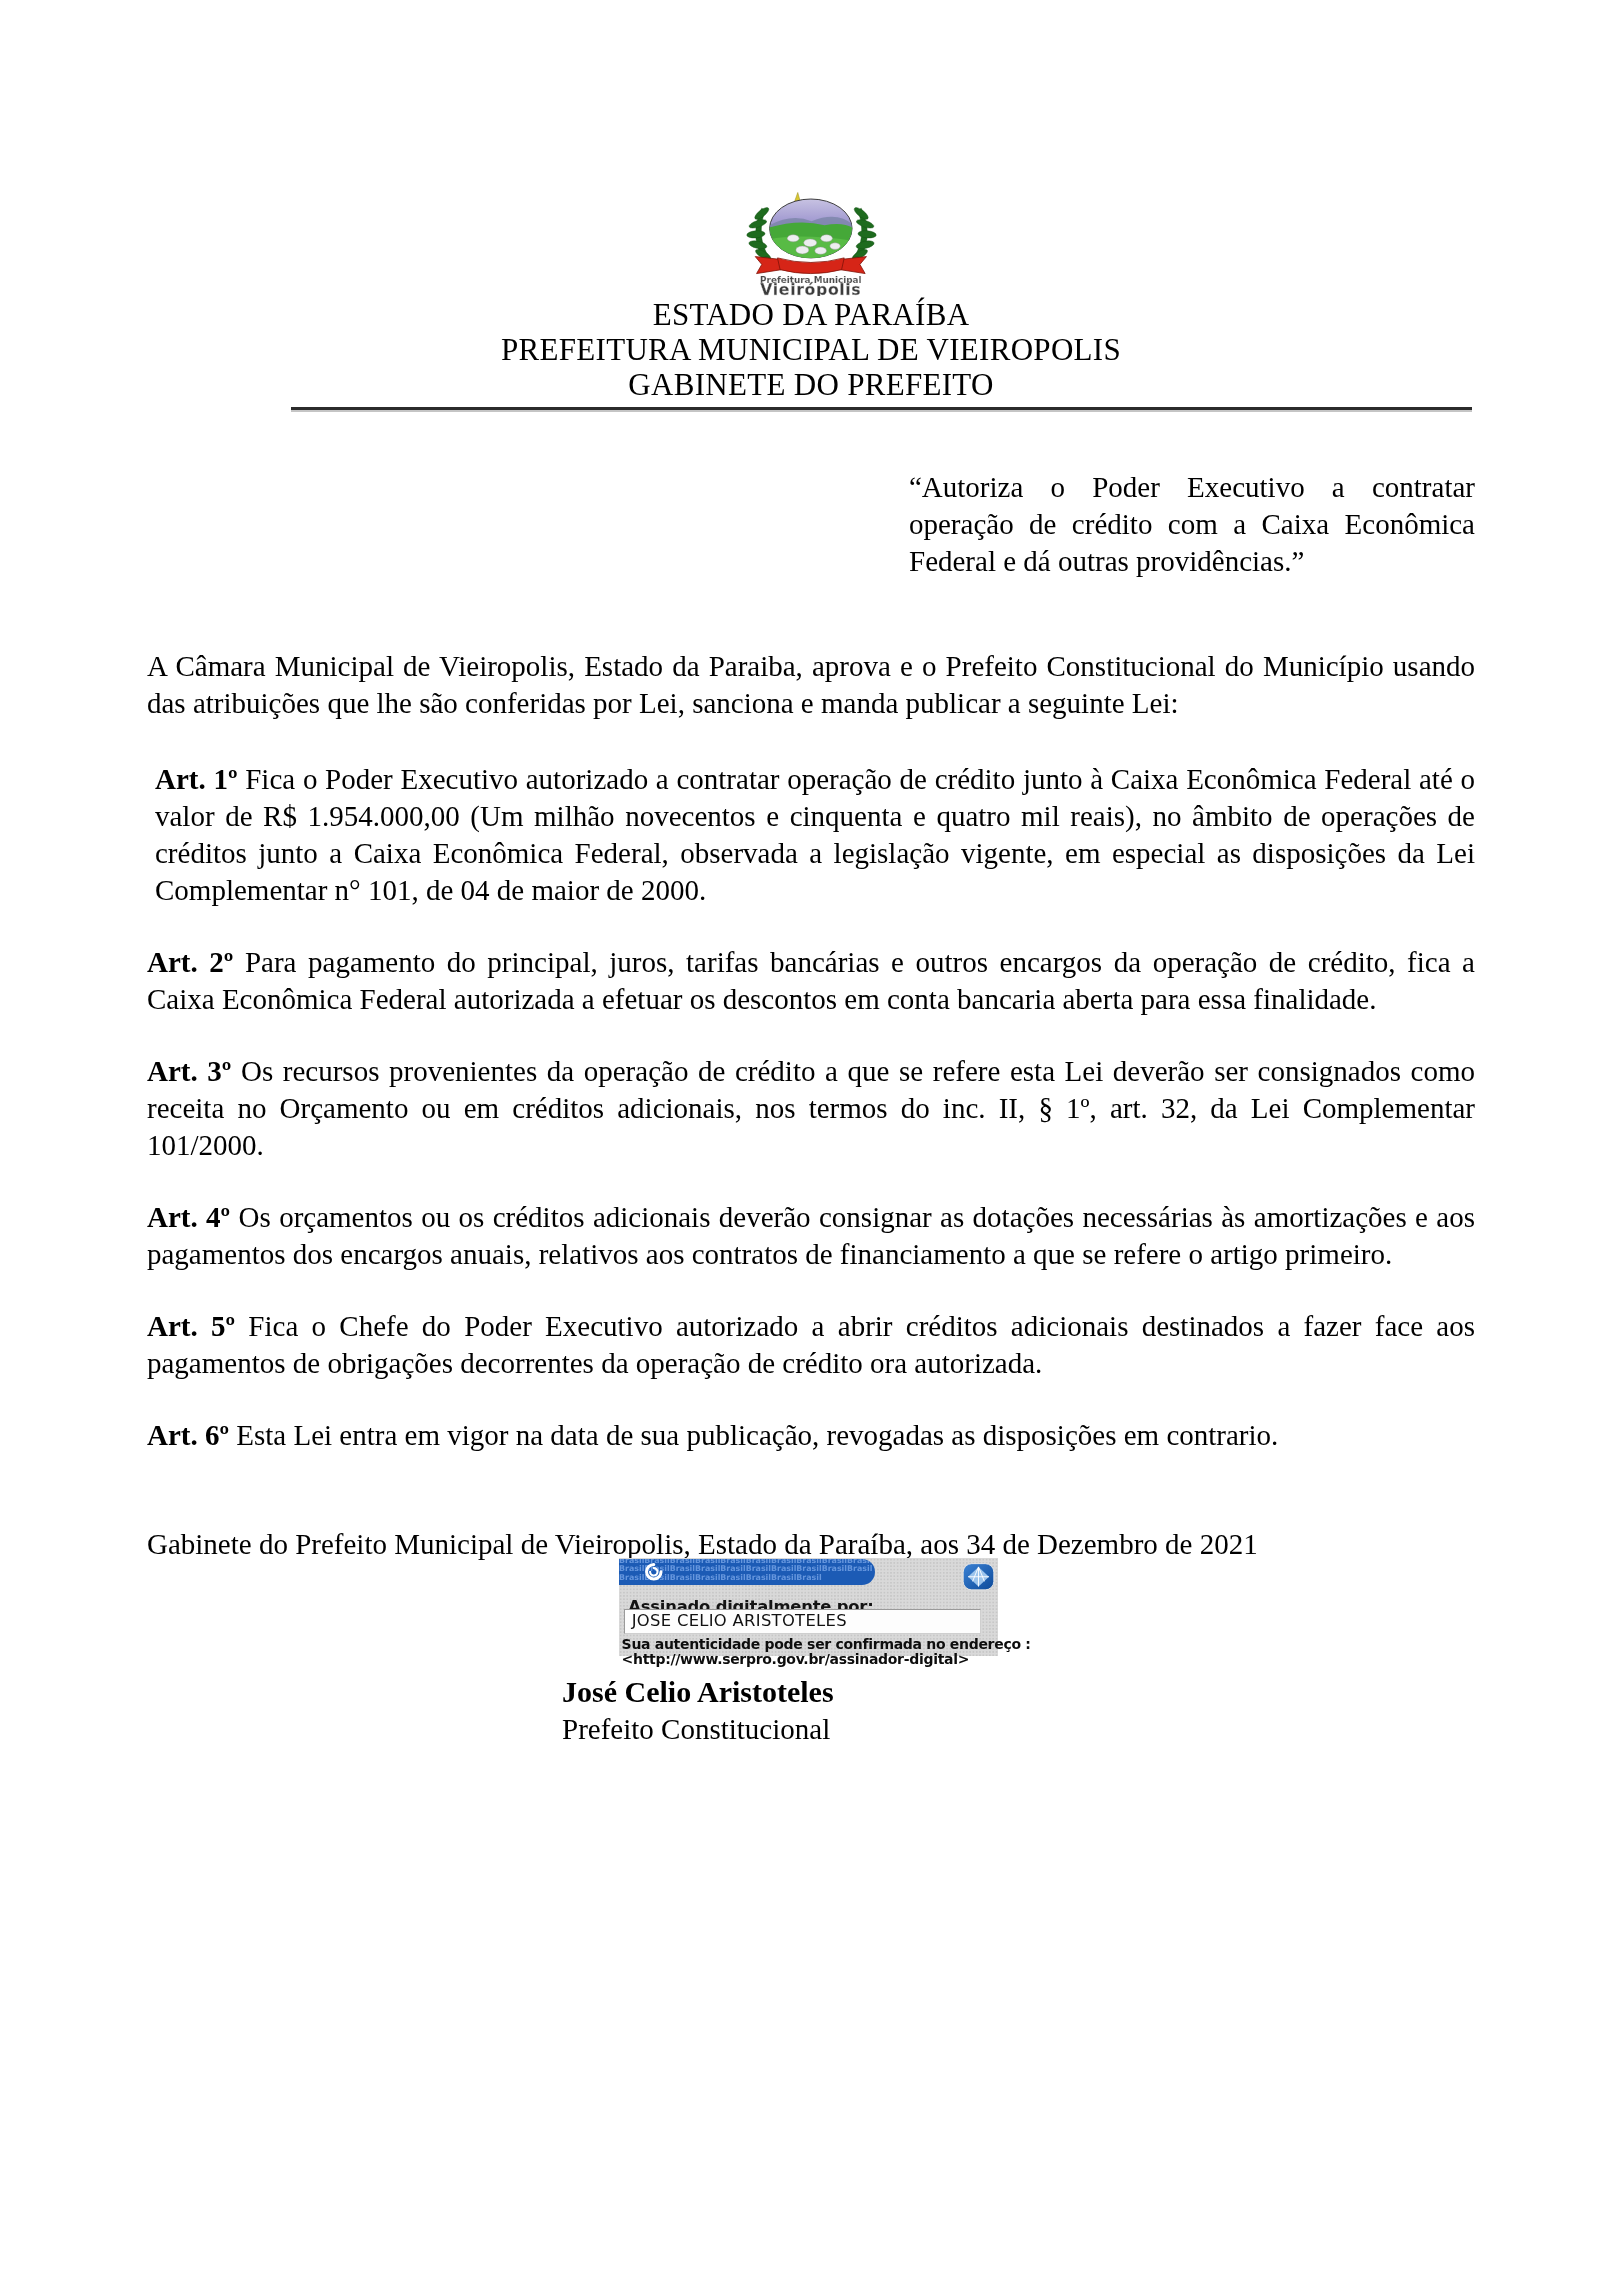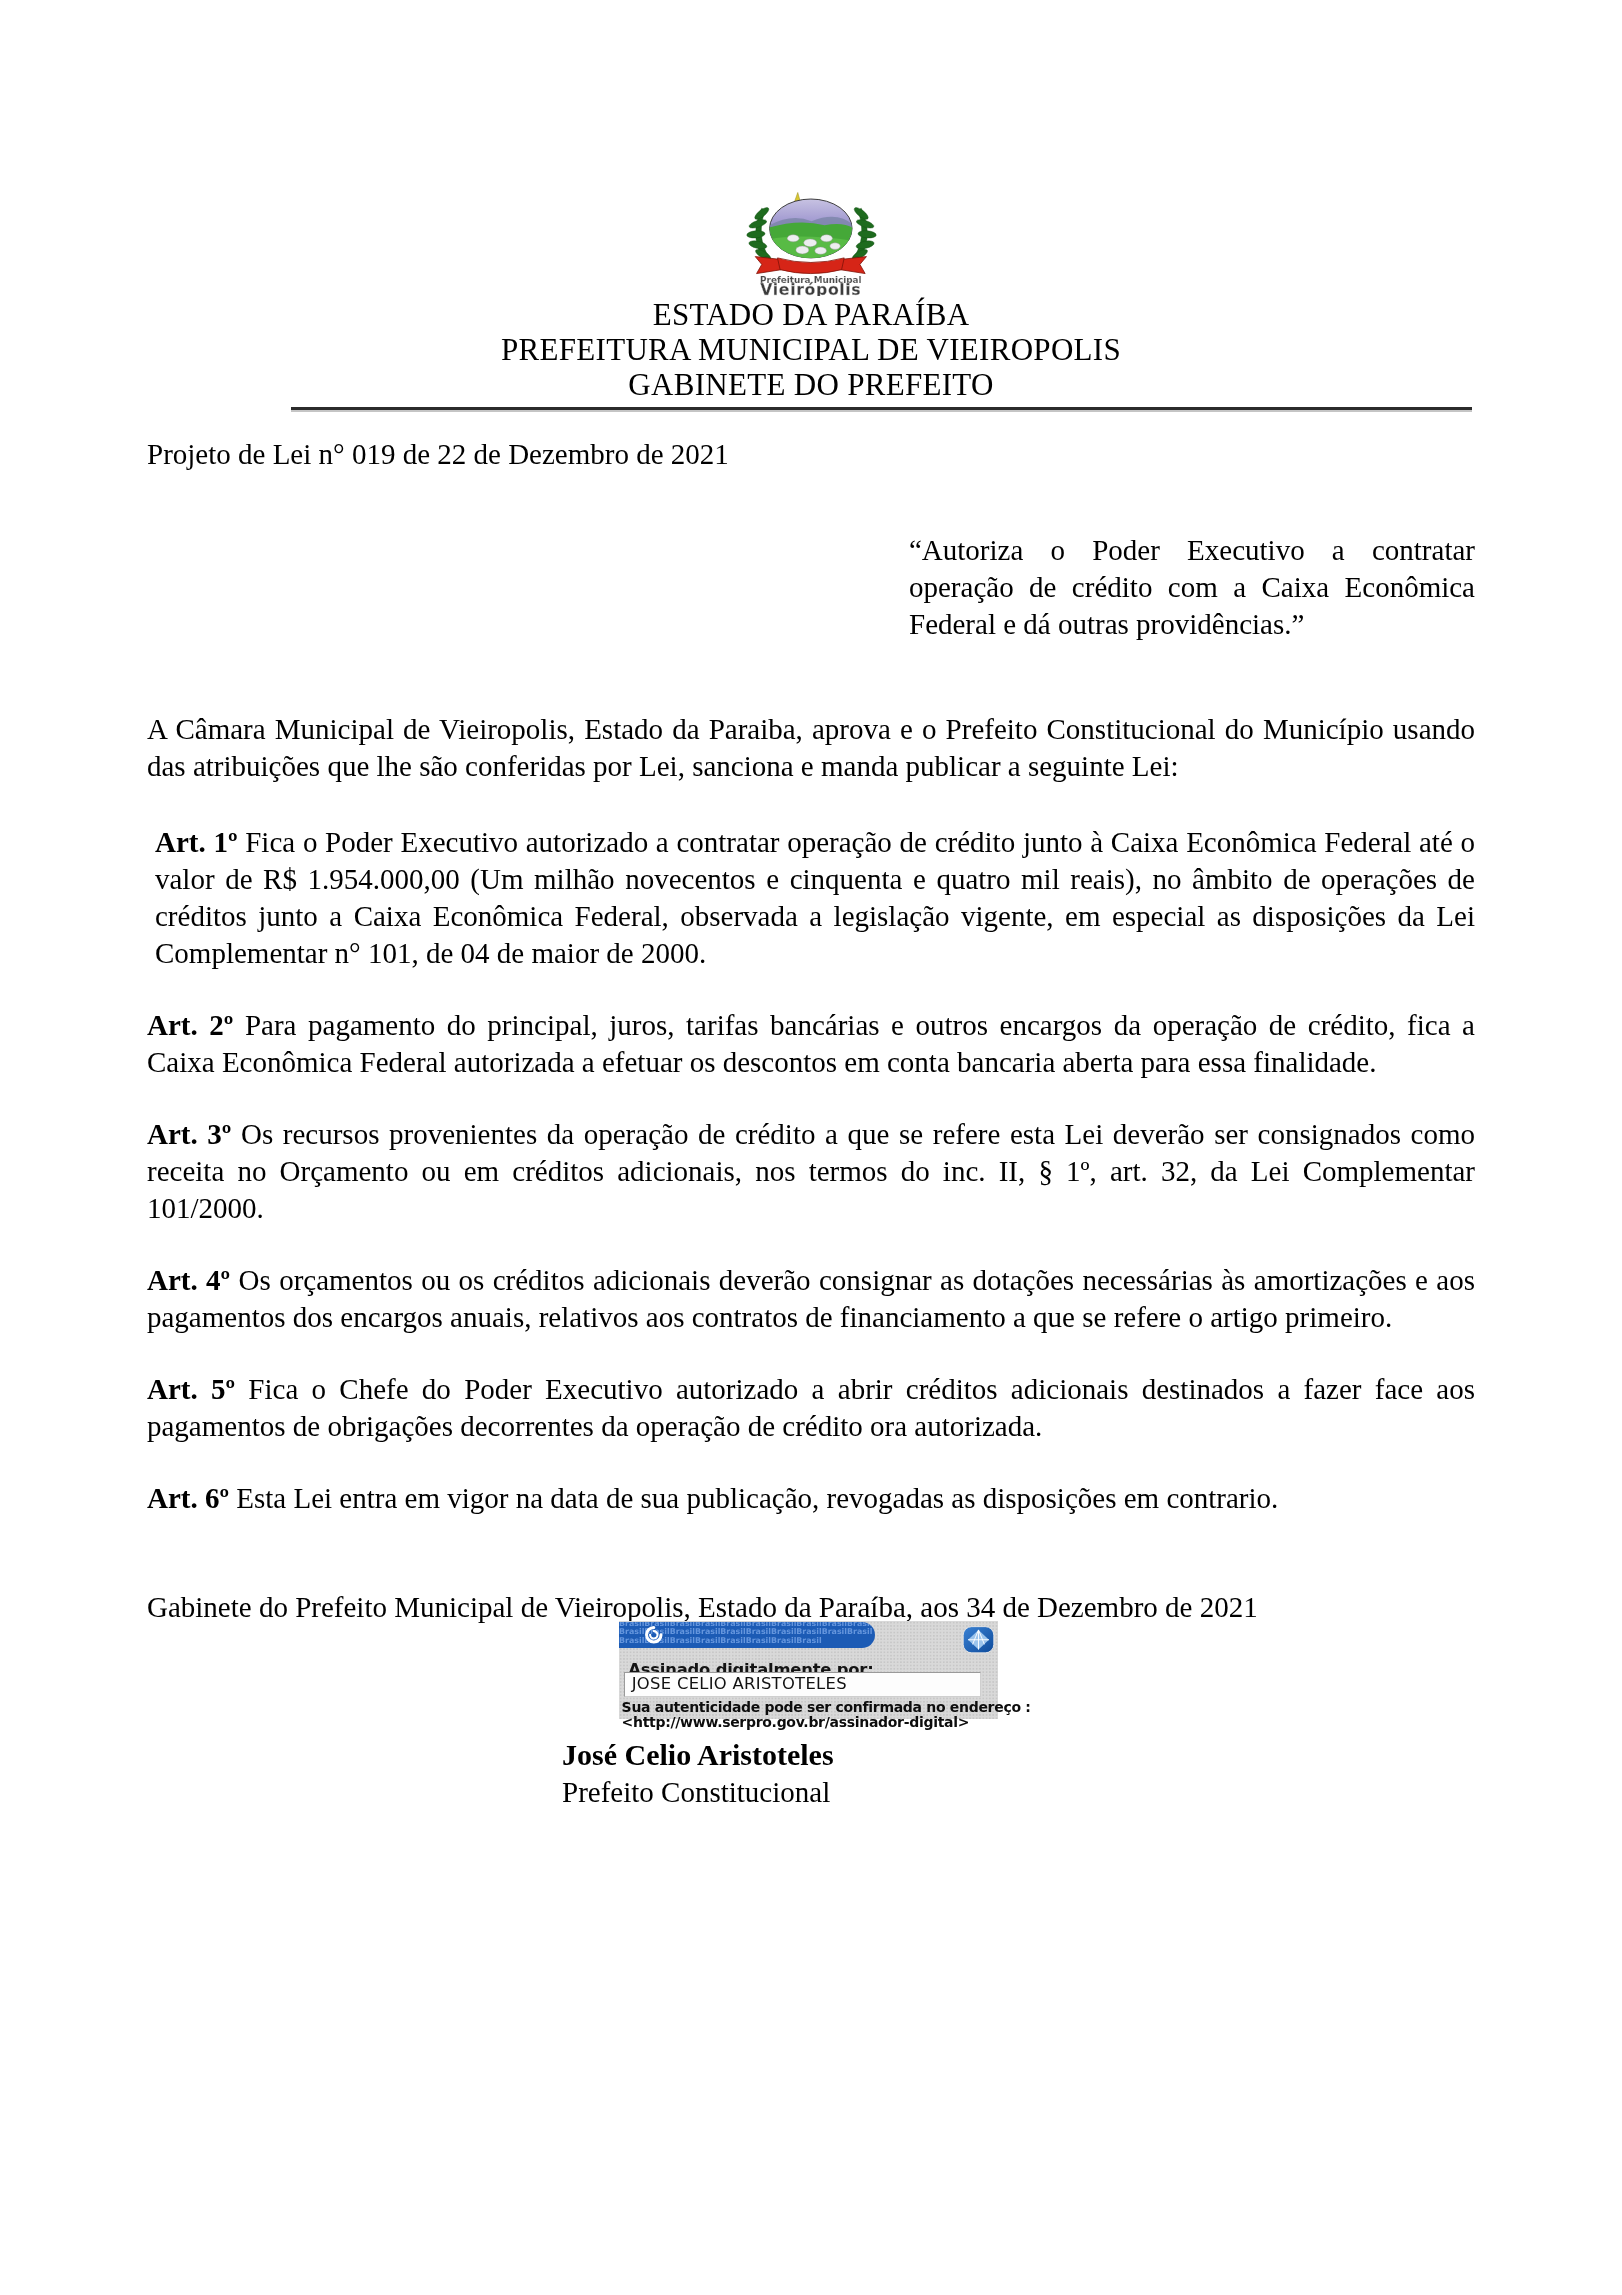--- a/index.html
+++ b/index.html
@@ -146,21 +146,20 @@
     </svg>
 
     <div class="header-line">ESTADO DA PARAÍBA</div>
     <div class="header-line">PREFEITURA MUNICIPAL DE VIEIROPOLIS</div>
     <div class="header-line">GABINETE DO PREFEITO</div>
     <div class="rule"></div>
   </div>
 
   <div class="content">
 
-    <p class="subject">Projeto de Lei n° 019 de 22 de Dezembro de 2021</p>
 
     <p class="epigraph">“Autoriza o Poder Executivo a contratar operação de crédito com a Caixa Econômica Federal e dá outras providências.”</p>
 
     <p class="preamble">A Câmara Municipal de Vieiropolis, Estado da Paraiba, aprova e o Prefeito Constitucional do Município usando das atribuições que lhe são conferidas por Lei, sanciona e manda publicar a seguinte Lei:</p>
 
     <p class="article first"><span class="art-label">Art. 1º</span> <span>Fica o Poder Executivo autorizado a contratar operação de crédito junto à Caixa Econômica Federal até o valor de R$ 1.954.000,00 (Um milhão novecentos e cinquenta e quatro mil reais), no âmbito de operações de créditos junto a Caixa Econômica Federal, observada a legislação vigente, em especial as disposições da Lei Complementar n° 101, de 04 de maior de 2000.</span></p>
 
     <p class="article"><span class="art-label">Art. 2º</span> <span>Para pagamento do principal, juros, tarifas bancárias e outros encargos da operação de crédito, fica a Caixa Econômica Federal autorizada a efetuar os descontos em conta bancaria aberta para essa finalidade.</span></p>
 
     <p class="article"><span class="art-label">Art. 3º</span> <span>Os recursos provenientes da operação de crédito a que se refere esta Lei deverão ser consignados como receita no Orçamento ou em créditos adicionais, nos termos do inc. II, § 1º, art. 32, da Lei Complementar 101/2000.</span></p>

